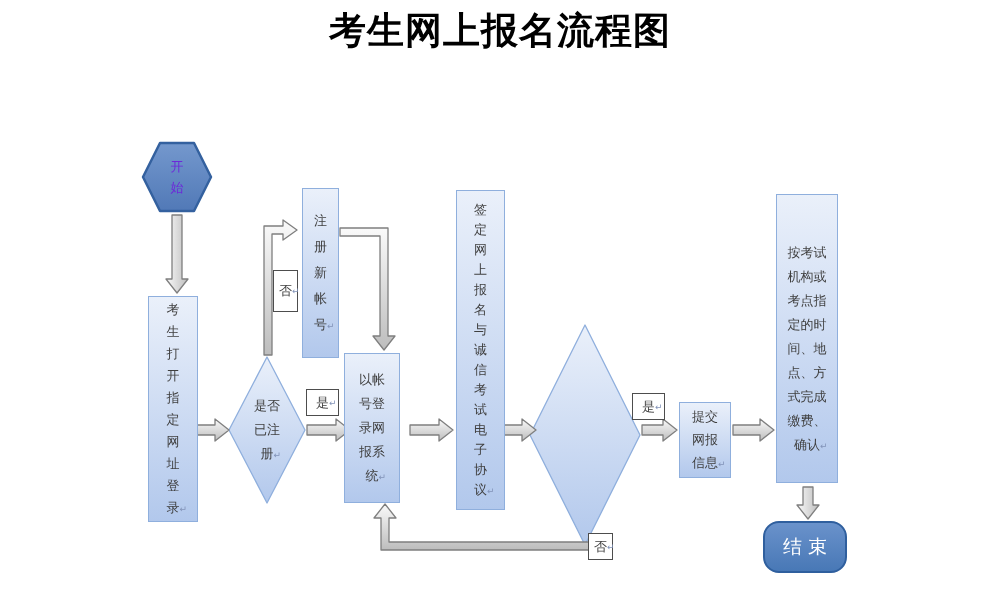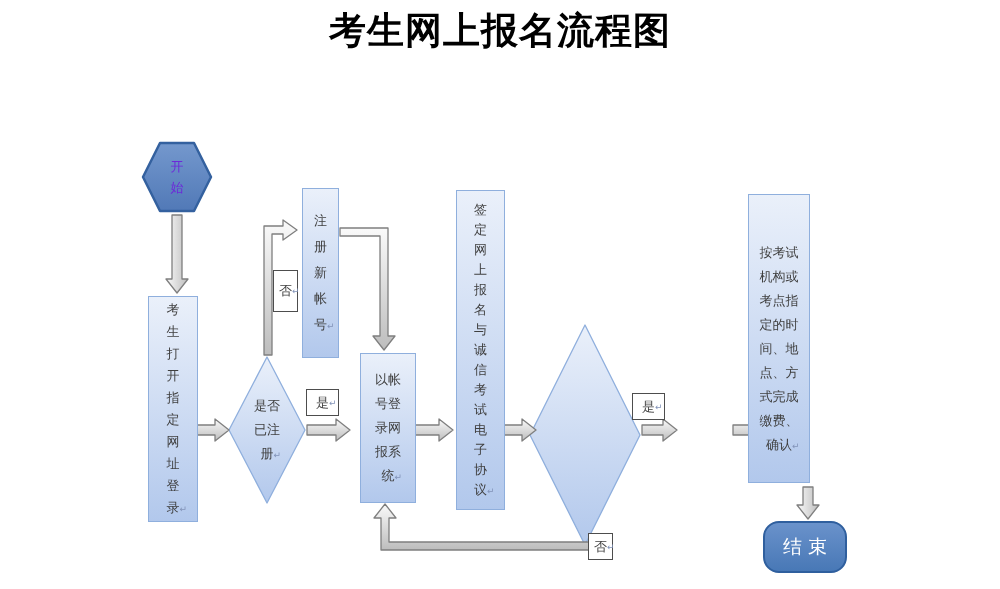--- a/index.html
+++ b/index.html
@@ -93,34 +93,39 @@
       <span>注册新帐号</span><span class="rmark">↵</span>
     </div>
   </div>
 
   <div class="node" style="left:148px; top:296px; width:50px; height:226px;">
     <div class="vtext" style="width:15px; line-height:22px;">
       <span>考生打开指定网址登录</span><span class="rmark">↵</span>
     </div>
   </div>
 
-  <div class="node" style="left:360px; top:353px; width:56px; height:150px;">
+  <div class="node" style="left:344px; top:353px; width:56px; height:150px;">
     <div class="vtext" style="width:28px; line-height:24px;">
       <span>以帐号登录网报系统</span><span class="rmark">↵</span>
     </div>
   </div>
 
   <div class="node" style="left:456px; top:190px; width:49px; height:320px;">
     <div class="vtext" style="width:15px; line-height:20px;">
       <span>签定网上报名与诚信考试电子协议</span><span class="rmark">↵</span>
     </div>
   </div>
 
+  <div class="node" style="left:679px; top:402px; width:52px; height:76px;">
+    <div class="vtext" style="width:28px; line-height:23px;">
+      <span>提交网报信息</span><span class="rmark">↵</span>
+    </div>
+  </div>
 
-  <div class="node" style="left:748px; top:194px; width:62px; height:289px; padding-top:22px;">
+  <div class="node" style="left:776px; top:194px; width:62px; height:289px; padding-top:22px;">
     <div class="vtext" style="width:42px; line-height:24px;">
       <span>按考试机构或考点指定的时间、地点、方式完成缴费、确认</span><span class="rmark">↵</span>
     </div>
   </div>
 
   <div class="overlaytext" style="left:252px; top:394px; width:30px; line-height:24px;">
     <span>是否已注册</span><span class="rmark">↵</span>
   </div>
 
   <div class="lbl" style="left:273px; top:270px; width:25px; height:42px;">

